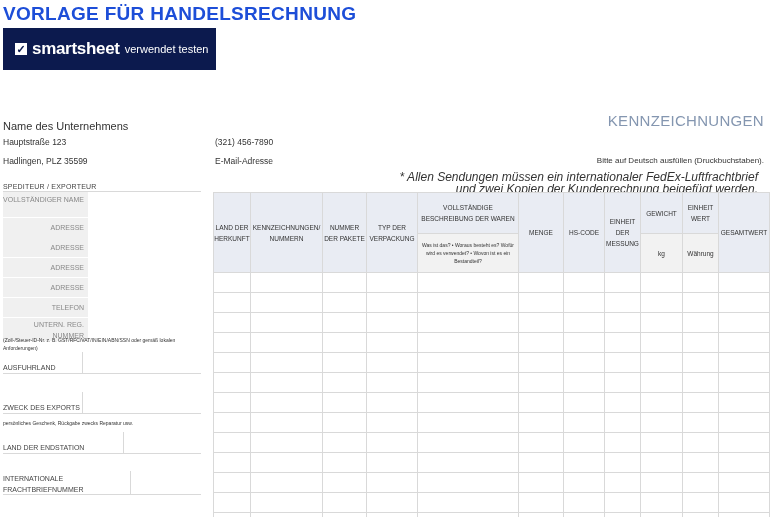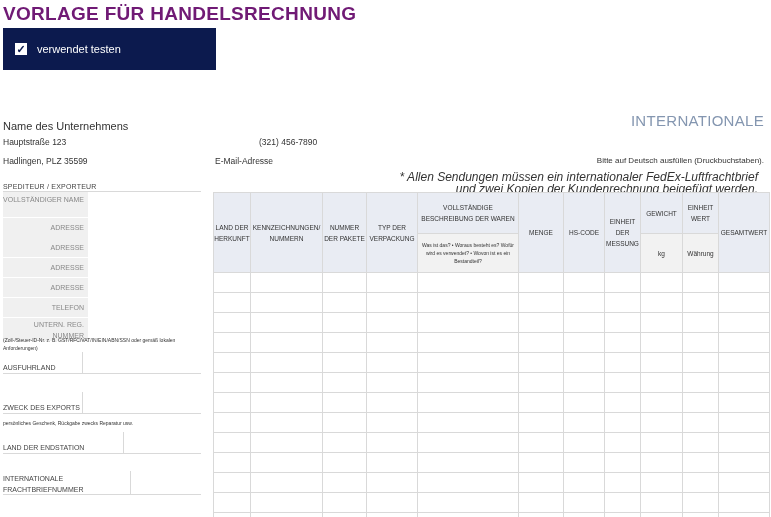--- a/index.html
+++ b/index.html
@@ -1,18 +1,18 @@
 <!DOCTYPE html>
 <html><head>
 <meta charset="utf-8">
 <style>
   * { box-sizing: border-box; margin: 0; padding: 0; }
   body { width: 771px; height: 517px; background: #fff; font-family: "Liberation Sans", sans-serif; color: #333; position: relative; overflow: hidden; }
   .abs { position: absolute; }
-  .title { left: 3px; top: 3px; font-size: 19px; font-weight: bold; color: #701a75; letter-spacing: 0.3px; }
+  .title { left: 3px; top: 3px; font-size: 19px; font-weight: bold; color: #1d4ed8; letter-spacing: 0.3px; }
   .logo { left: 3px; top: 28px; width: 213px; height: 42px; background: #0c1a4e; display: flex; align-items: center; padding-left: 12px; color: #fff; }
   .logo .chk { width: 12px; height: 12px; background: #fff; color: #0c1a4e; font-size: 11px; font-weight: bold; line-height: 12px; text-align: center; margin-right: 5px; }
   .logo .brand { font-size: 17px; font-weight: bold; letter-spacing: -0.3px; }
   .logo .trial { font-size: 11px; margin-left: 5px; }
   .company { left: 3px; top: 120px; font-size: 11px; color: #333; }
   .inv-title { right: 7px; top: 112px; font-size: 15px; color: #8496b0; letter-spacing: 0.3px; }
   .small { font-size: 8.5px; color: #333; }
   .note1 { right: 7px; top: 156px; font-size: 8px; }
   .note2 { right: 13px; top: 171px; width: 380px; font-size: 12px; font-style: italic; text-align: right; line-height: 12px; }
   .sect-label { font-size: 7px; color: #444; letter-spacing: 0.2px; }
@@ -29,30 +29,31 @@
   td { border: 1px solid #d9d9d9; height: 20px; }
   .tiny { font-size: 5px; color: #333; line-height: 8px; }
 </style>
 </head>
 <body>
 
 <div class="abs title">VORLAGE FÜR HANDELSRECHNUNG</div>
 
 <div class="abs logo">
   <span class="chk">✓</span>
+  <span class="brand">smartsheet</span>
   <span class="trial">verwendet testen</span>
 </div>
 
 <div class="abs company">Name des Unternehmens</div>
 <div class="abs small" style="left:3px;top:137px;text-align:center;">Hauptstraße 123</div>
 <div class="abs small" style="left:3px;top:156px;">Hadlingen, PLZ 35599</div>
-<div class="abs small" style="left:215px;top:137px;margin-left:44px;">(321) 456-7890</div>
+<div class="abs small" style="left:215px;top:137px;">(321) 456-7890</div>
 <div class="abs small" style="left:215px;top:156px;">E-Mail-Adresse</div>
 
-<div class="abs inv-title">INTERNATIONALE</div>
+<div class="abs inv-title">KENNZEICHNUNGEN</div>
 <div class="abs small note1">Bitte auf Deutsch ausfüllen (Druckbuchstaben).</div>
 <div class="abs note2">* Allen Sendungen müssen ein internationaler FedEx-Luftfrachtbrief und zwei Kopien der Kundenrechnung beigefügt werden.</div>
 
 <div class="abs sect-label" style="left:3px;top:183px;">SPEDITEUR / EXPORTEUR</div>
 <div class="abs" style="left:3px;top:191px;width:198px;border-top:1px solid #d9d9d9;"></div>
 
 <div class="abs shipper">
   <div class="row" style="height:26px;">
       <div class="lbl" style="padding-top:1px;">VOLLSTÄNDIGER NAME</div>
       <div class="val"></div>

